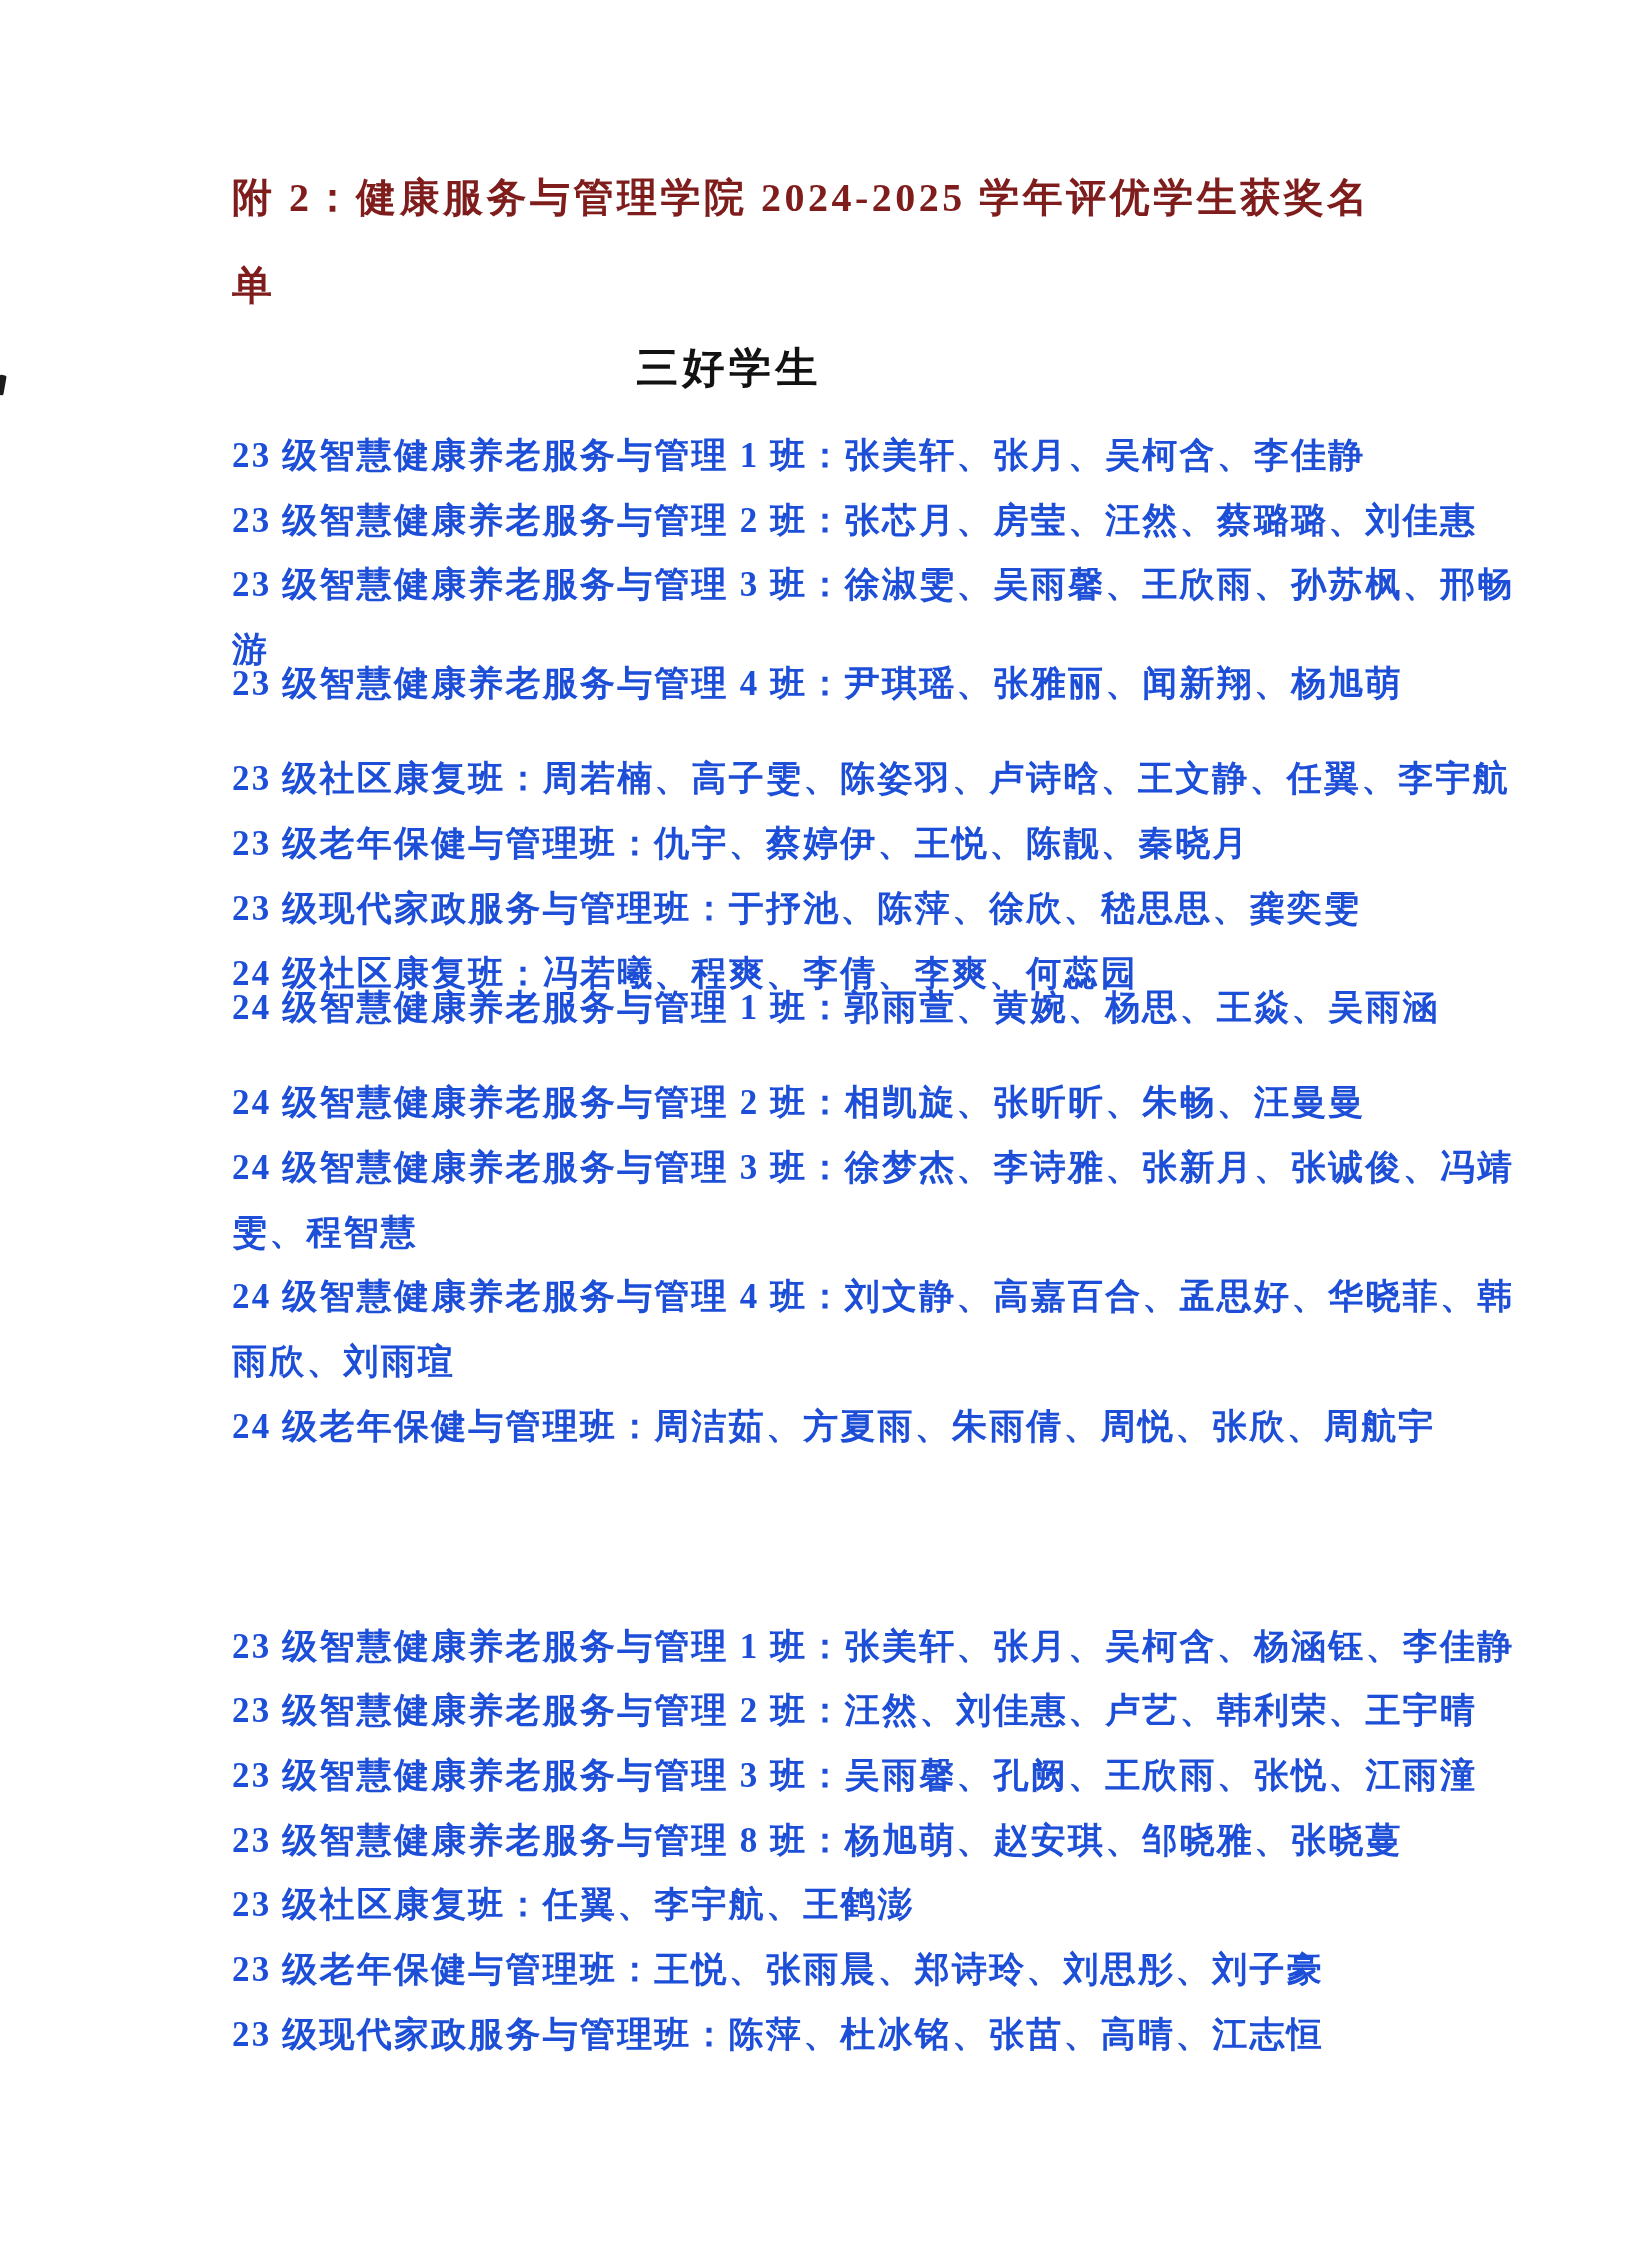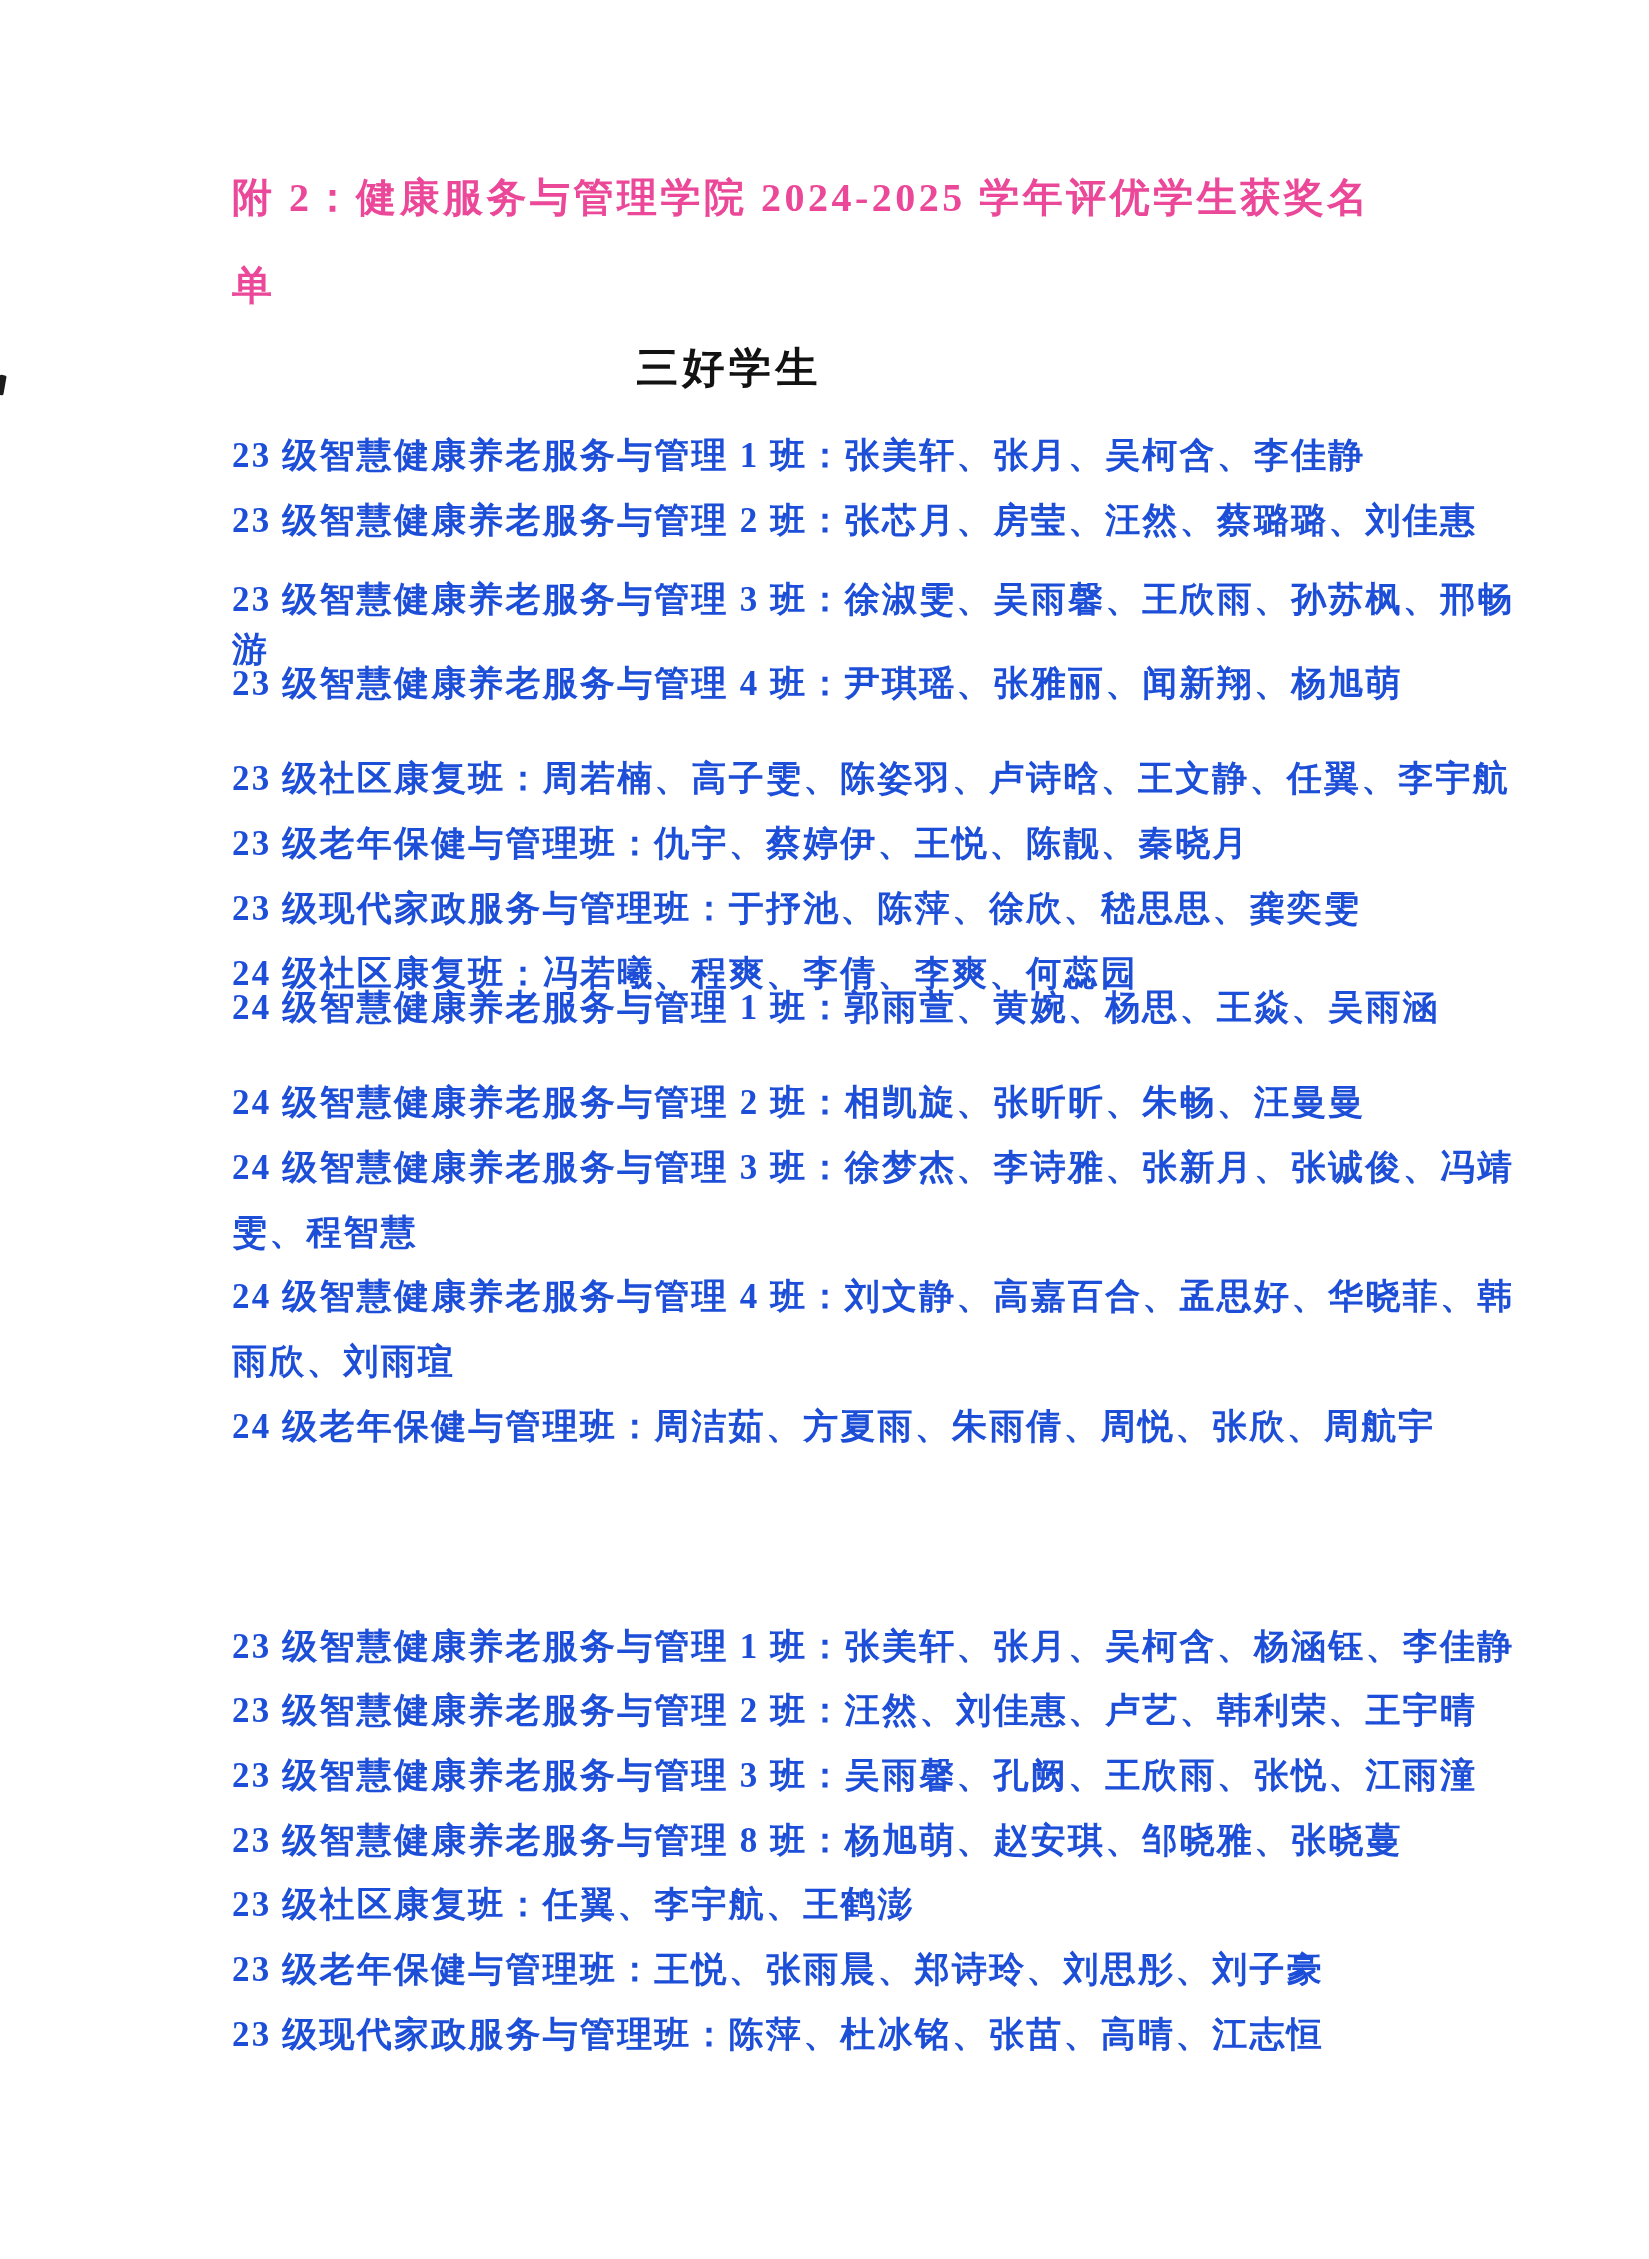--- a/index.html
+++ b/index.html
@@ -12,21 +12,21 @@
     color:#161616;
   }
   .title-line{
     position:absolute;
     left:232px;
     font-family:"Liberation Serif", serif;
     font-weight:bold;
     font-size:40px;
     letter-spacing:3.5px;
     white-space:nowrap;
-    color:#ec4899;
+    color:#7f1d1d;
   }
   .title-line-1{top:170px;}
   .title-line-2{top:258px;}
   .section-heading{
     position:absolute;
     left:0;
     width:1458px;
     text-align:center;
     font-family:"Liberation Sans", sans-serif;
     font-weight:bold;
@@ -66,21 +66,21 @@
 
   <div class="title-line title-line-1">附 2：健康服务与管理学院 2024-2025 学年评优学生获奖名</div>
 
   <div class="title-line title-line-2">单</div>
 
   <div class="section-heading heading-1">三好学生</div>
 
   <div id="section-lines-0">
       <div class="body-line" style="top: 432px;">23 级智慧健康养老服务与管理 1 班：张美轩、张月、吴柯含、李佳静</div>
       <div class="body-line" style="top: 497px;">23 级智慧健康养老服务与管理 2 班：张芯月、房莹、汪然、蔡璐璐、刘佳惠</div>
-      <div class="body-line" style="top: 561px; margin-top: 15px;">23 级智慧健康养老服务与管理 3 班：徐淑雯、吴雨馨、王欣雨、孙苏枫、邢畅</div>
+      <div class="body-line" style="top: 561px;">23 级智慧健康养老服务与管理 3 班：徐淑雯、吴雨馨、王欣雨、孙苏枫、邢畅</div>
       <div class="body-line" style="top: 626px;">游</div>
       <div class="body-line" style="top: 660px;">23 级智慧健康养老服务与管理 4 班：尹琪瑶、张雅丽、闻新翔、杨旭萌</div>
       <div class="body-line" style="top: 755px;">23 级社区康复班：周若楠、高子雯、陈姿羽、卢诗晗、王文静、任翼、李宇航</div>
       <div class="body-line" style="top: 820px;">23 级老年保健与管理班：仇宇、蔡婷伊、王悦、陈靓、秦晓月</div>
       <div class="body-line" style="top: 885px;">23 级现代家政服务与管理班：于抒池、陈萍、徐欣、嵇思思、龚奕雯</div>
       <div class="body-line" style="top: 950px;">24 级社区康复班：冯若曦、程爽、李倩、李爽、何蕊园</div>
       <div class="body-line" style="top: 984px; text-align: right;">24 级智慧健康养老服务与管理 1 班：郭雨萱、黄婉、杨思、王焱、吴雨涵</div>
       <div class="body-line" style="top: 1079px;">24 级智慧健康养老服务与管理 2 班：相凯旋、张昕昕、朱畅、汪曼曼</div>
       <div class="body-line" style="top: 1144px;">24 级智慧健康养老服务与管理 3 班：徐梦杰、李诗雅、张新月、张诚俊、冯靖</div>
       <div class="body-line" style="top: 1209px;">雯、程智慧</div>

